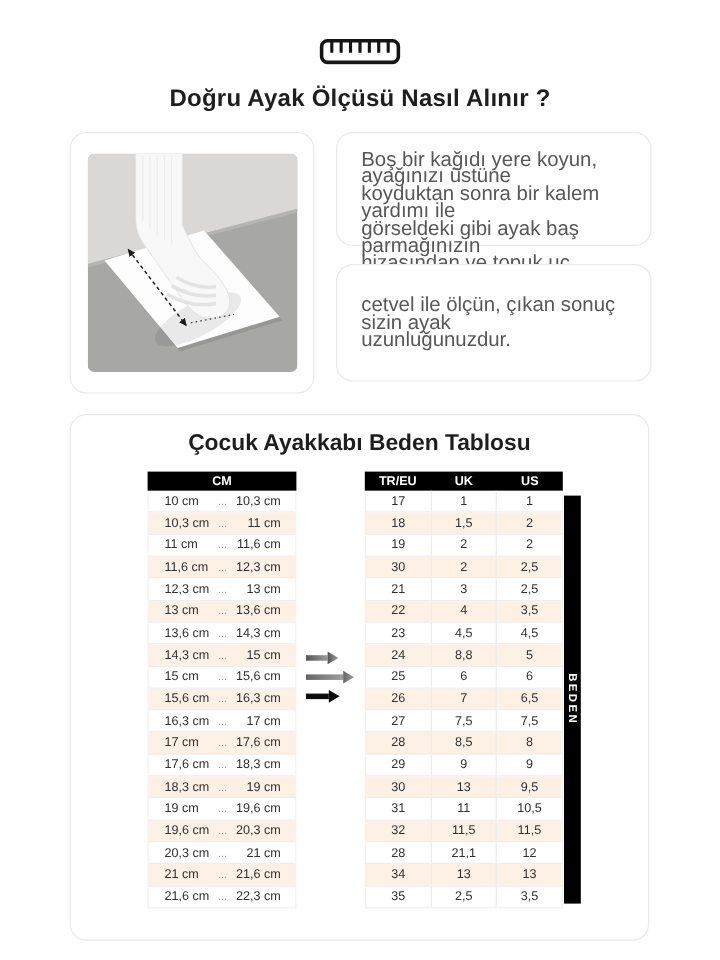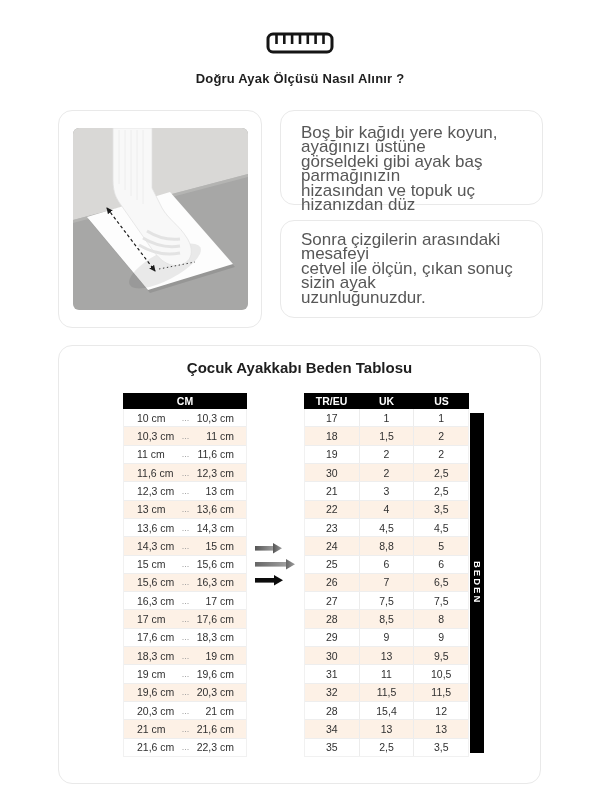--- a/index.html
+++ b/index.html
@@ -6,35 +6,35 @@
     --row-alt:#fdf1e6; --hdr-bg:#000; --hdr-fg:#fff; --card-border:#e9e9e9;
     --txt1:#1e1e1e; --txt2:#575757; --cell:#303030; --rowline:#eeeeee;
   }
   *{box-sizing:border-box;margin:0;padding:0;}
   html,body{width:600px;height:800px;background:#fff;overflow:hidden;
     font-family:"Liberation Sans","DejaVu Sans",sans-serif;}
   .page{position:relative;width:600px;height:800px;}
 
   .ruler-wrap{position:absolute;left:0;top:32px;width:600px;display:flex;justify-content:center;}
   .page-title{position:absolute;left:0;top:71px;width:600px;text-align:center;
-    font-size:13px;font-weight:bold;color:var(--txt1);letter-spacing:.2px;}
+    font-size:20px;font-weight:bold;color:var(--txt1);letter-spacing:.2px;}
 
   .card{background:#fff;border:1px solid var(--card-border);border-radius:14px;}
 
   .image-card{position:absolute;left:58px;top:110px;width:204px;height:218px;
     display:flex;align-items:center;justify-content:center;}
   .photo{width:175px;height:182px;border-radius:6px;overflow:hidden;}
 
   .step-card{position:absolute;left:280px;width:263px;
     color:var(--txt2);font-size:17px;line-height:14.4px;}
   .step-1{top:110px;height:95px;padding:15px 16px 0 20px;}
   .step-2{top:220px;height:98px;padding:0 16px 0 20px;display:flex;flex-direction:column;justify-content:center;}
 
   .table-card{position:absolute;left:58px;top:345px;width:483px;height:439px;}
-  .table-title{padding-top:13px;text-align:center;font-size:15px;font-weight:bold;color:var(--txt1);}
+  .table-title{padding-top:13px;text-align:center;font-size:19px;font-weight:bold;color:var(--txt1);}
 
   .thead{height:16px;background:var(--hdr-bg);color:var(--hdr-fg);
     font-size:10.5px;font-weight:bold;display:flex;align-items:center;}
   .thead.single{justify-content:center;}
   .thead .hcell{flex:1;text-align:center;}
 
   .cm-table{position:absolute;left:64px;top:47px;width:124px;border-radius:13px;}
   .size-table{position:absolute;left:245px;top:47px;width:165px;}
   .tbody{height:348px;display:flex;flex-direction:column;
     border:1px solid #f1f1f1;border-top:none;}
@@ -120,27 +120,27 @@
         <line x1="34" y1="80" x2="82" y2="143" stroke="#1c1c1c" stroke-width="1.2" stroke-dasharray="3,2.6" marker-start="url(#ahs)" marker-end="url(#ah)"></line>
 
         <line x1="86" y1="141" x2="122" y2="134" stroke="#3a3a3a" stroke-width="1" stroke-dasharray="1.4,2.6"></line>
       </svg>
     </div>
   </div>
 
   <div class="card step-card step-1">
     <div>
         <div>Boş bir kağıdı yere koyun, ayağınızı üstüne</div>
+        <div>koyduktan sonra bir kalem yardımı ile</div>
         <div>görseldeki gibi ayak baş parmağınızın</div>
         <div>hizasından ve topuk uç hizanızdan düz</div>
       </div>
   </div>
   <div class="card step-card step-2">
     <div>
-        <div>Sonra çizgilerin arasındaki mesafeyi</div>
         <div>cetvel ile ölçün, çıkan sonuç sizin ayak</div>
         <div>uzunluğunuzdur.</div>
       </div>
   </div>
 
   <div class="card table-card">
     <div class="table-title">Çocuk Ayakkabı Beden Tablosu</div>
 
     <div class="cm-table">
       <div class="thead single">CM</div>
@@ -350,21 +350,21 @@
             <span class="scell">11</span>
             <span class="scell">10,5</span>
           </div>
           <div class="trow alt">
             <span class="scell">32</span>
             <span class="scell">11,5</span>
             <span class="scell">11,5</span>
           </div>
           <div class="trow">
             <span class="scell">28</span>
-            <span class="scell">15,4</span>
+            <span class="scell">21,1</span>
             <span class="scell">12</span>
           </div>
           <div class="trow alt">
             <span class="scell">34</span>
             <span class="scell">13</span>
             <span class="scell">13</span>
           </div>
           <div class="trow">
             <span class="scell">35</span>
             <span class="scell">2,5</span>

